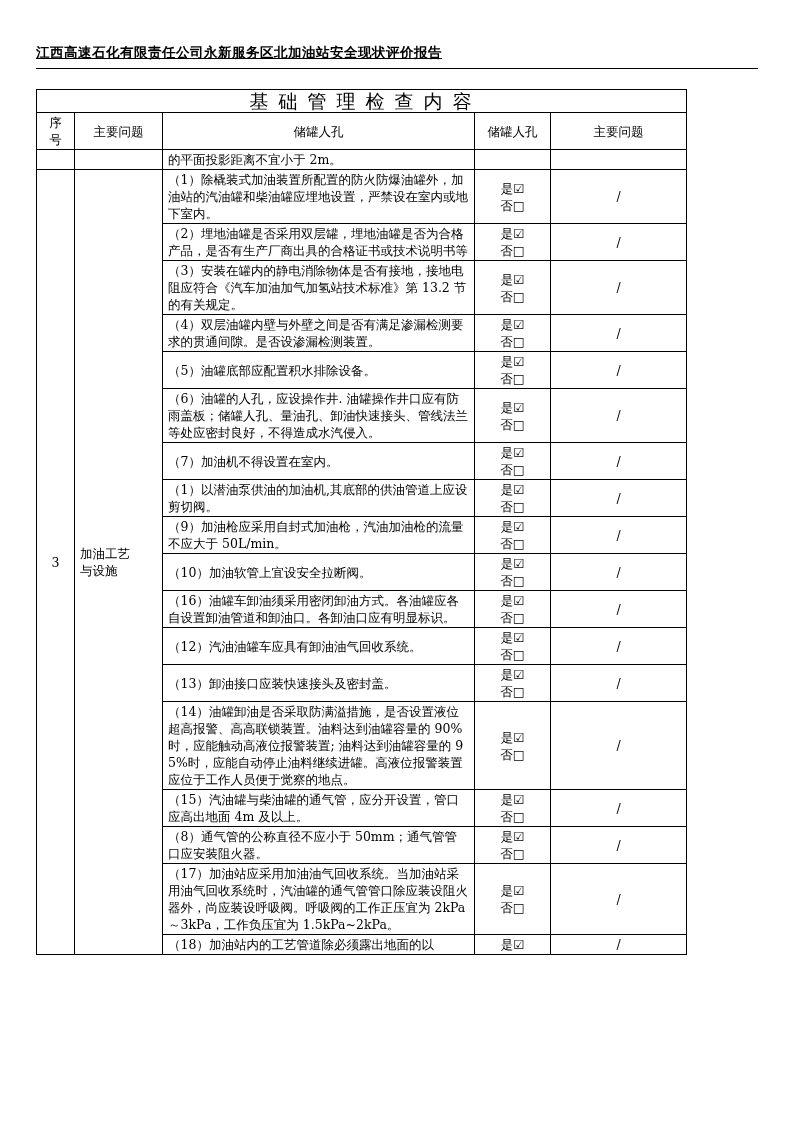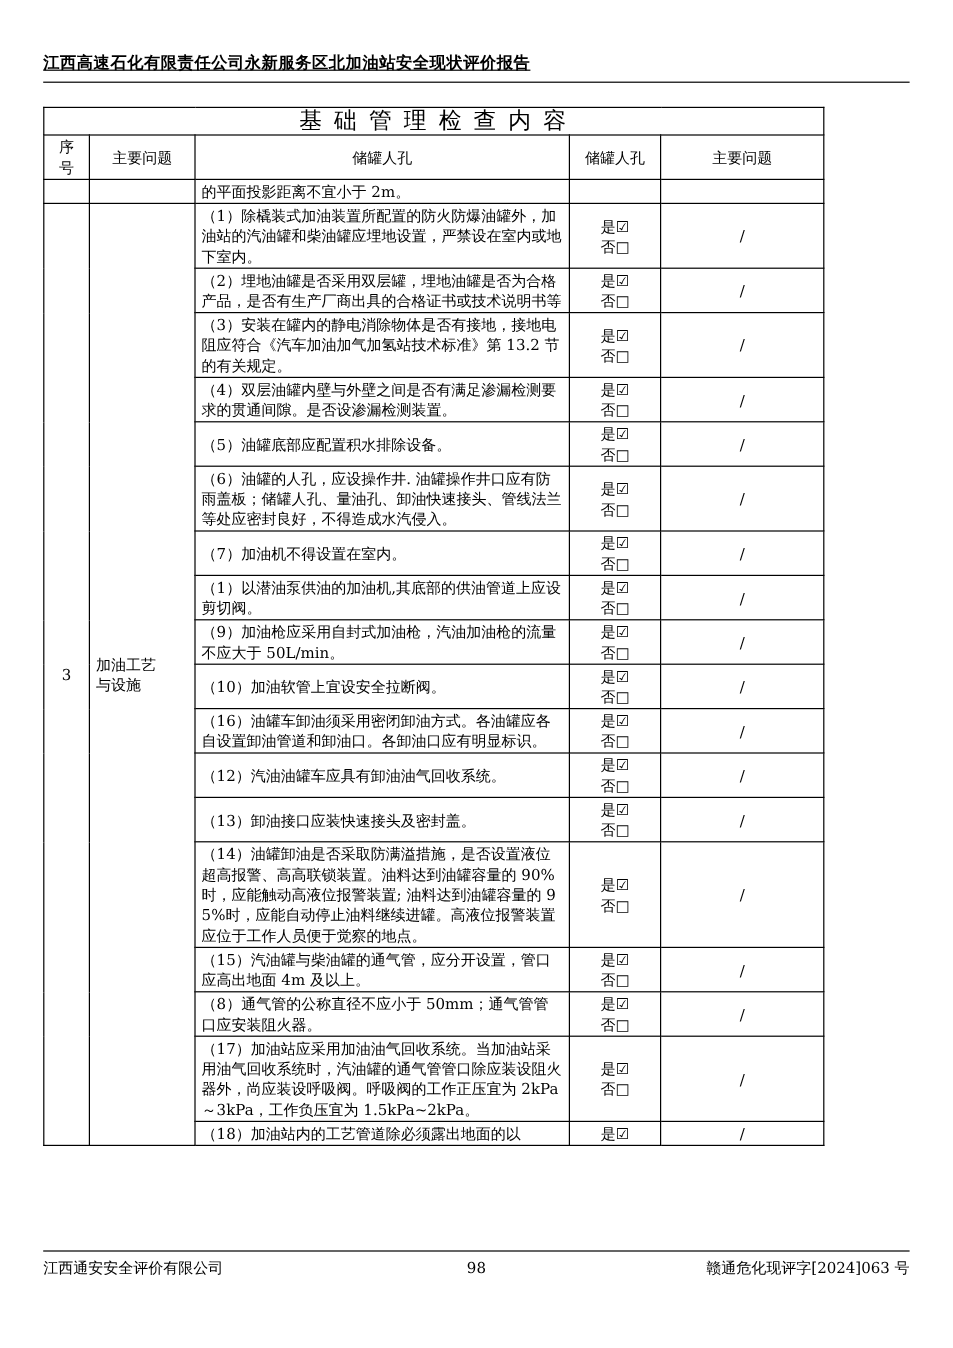--- a/index.html
+++ b/index.html
@@ -189,19 +189,14 @@
           <td class="c-problem">/</td>
         </tr>
         <tr>
           <td class="c-content">（18）加油站内的工艺管道除必须露出地面的以</td>
           <td class="c-result">是☑</td>
           <td class="c-problem">/</td>
         </tr>
       </tbody>
   </table>
 
-  <div class="doc-footer">
-    <span class="f-left">江西通安安全评价有限公司</span>
-    <span class="f-center">98</span>
-    <span class="f-right">赣通危化现评字[2024]063 号</span>
-  </div>
 
 </div>
 
 </body></html>

